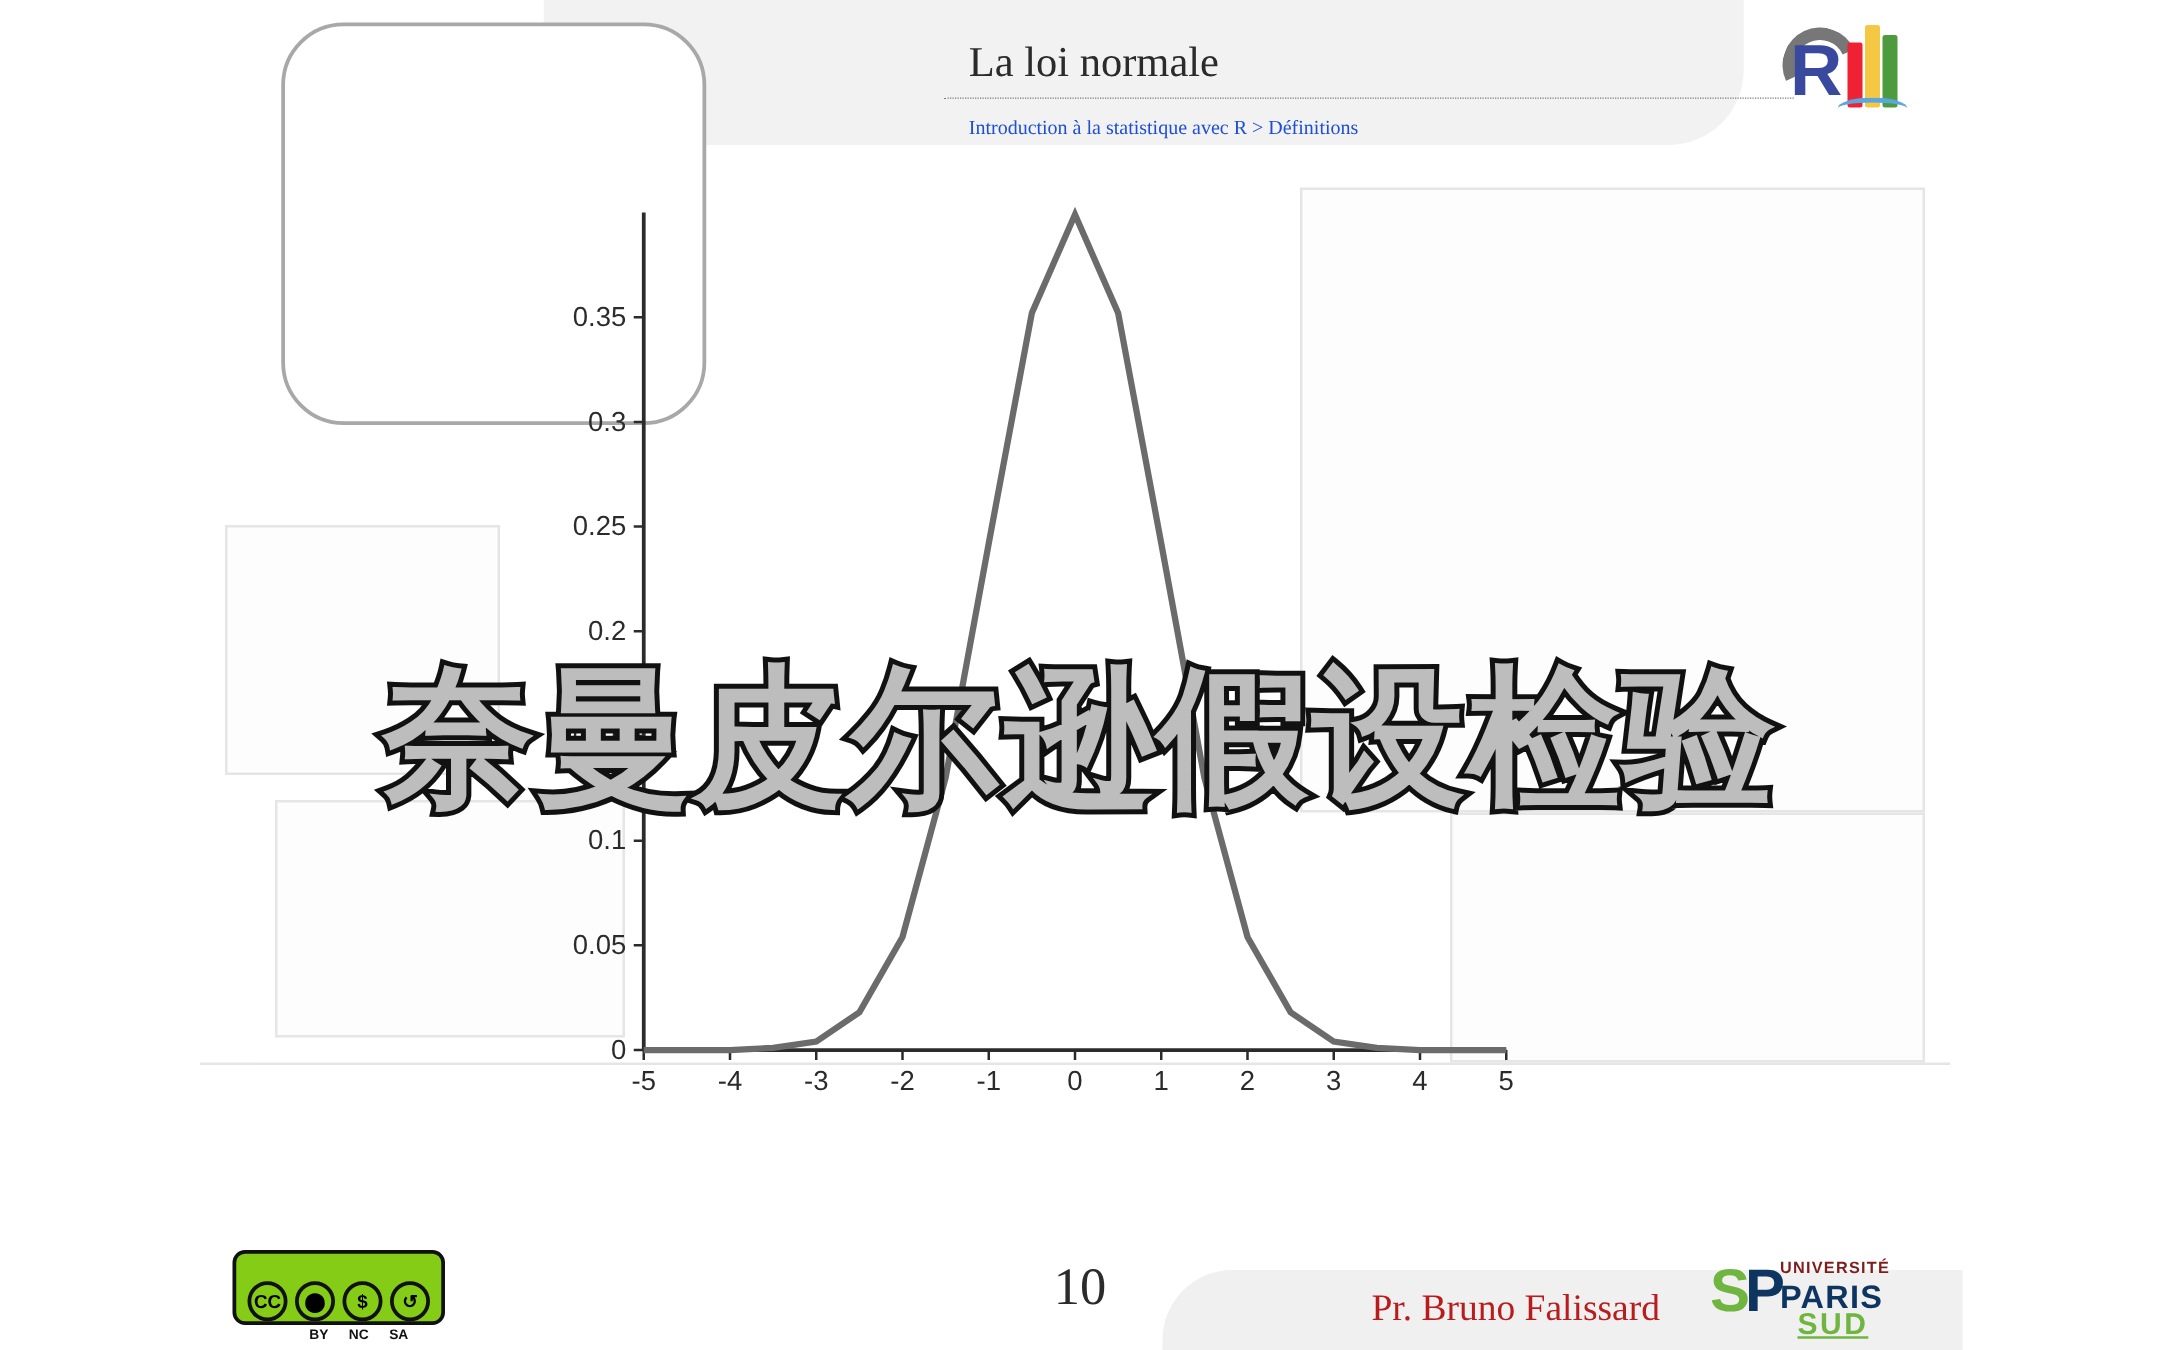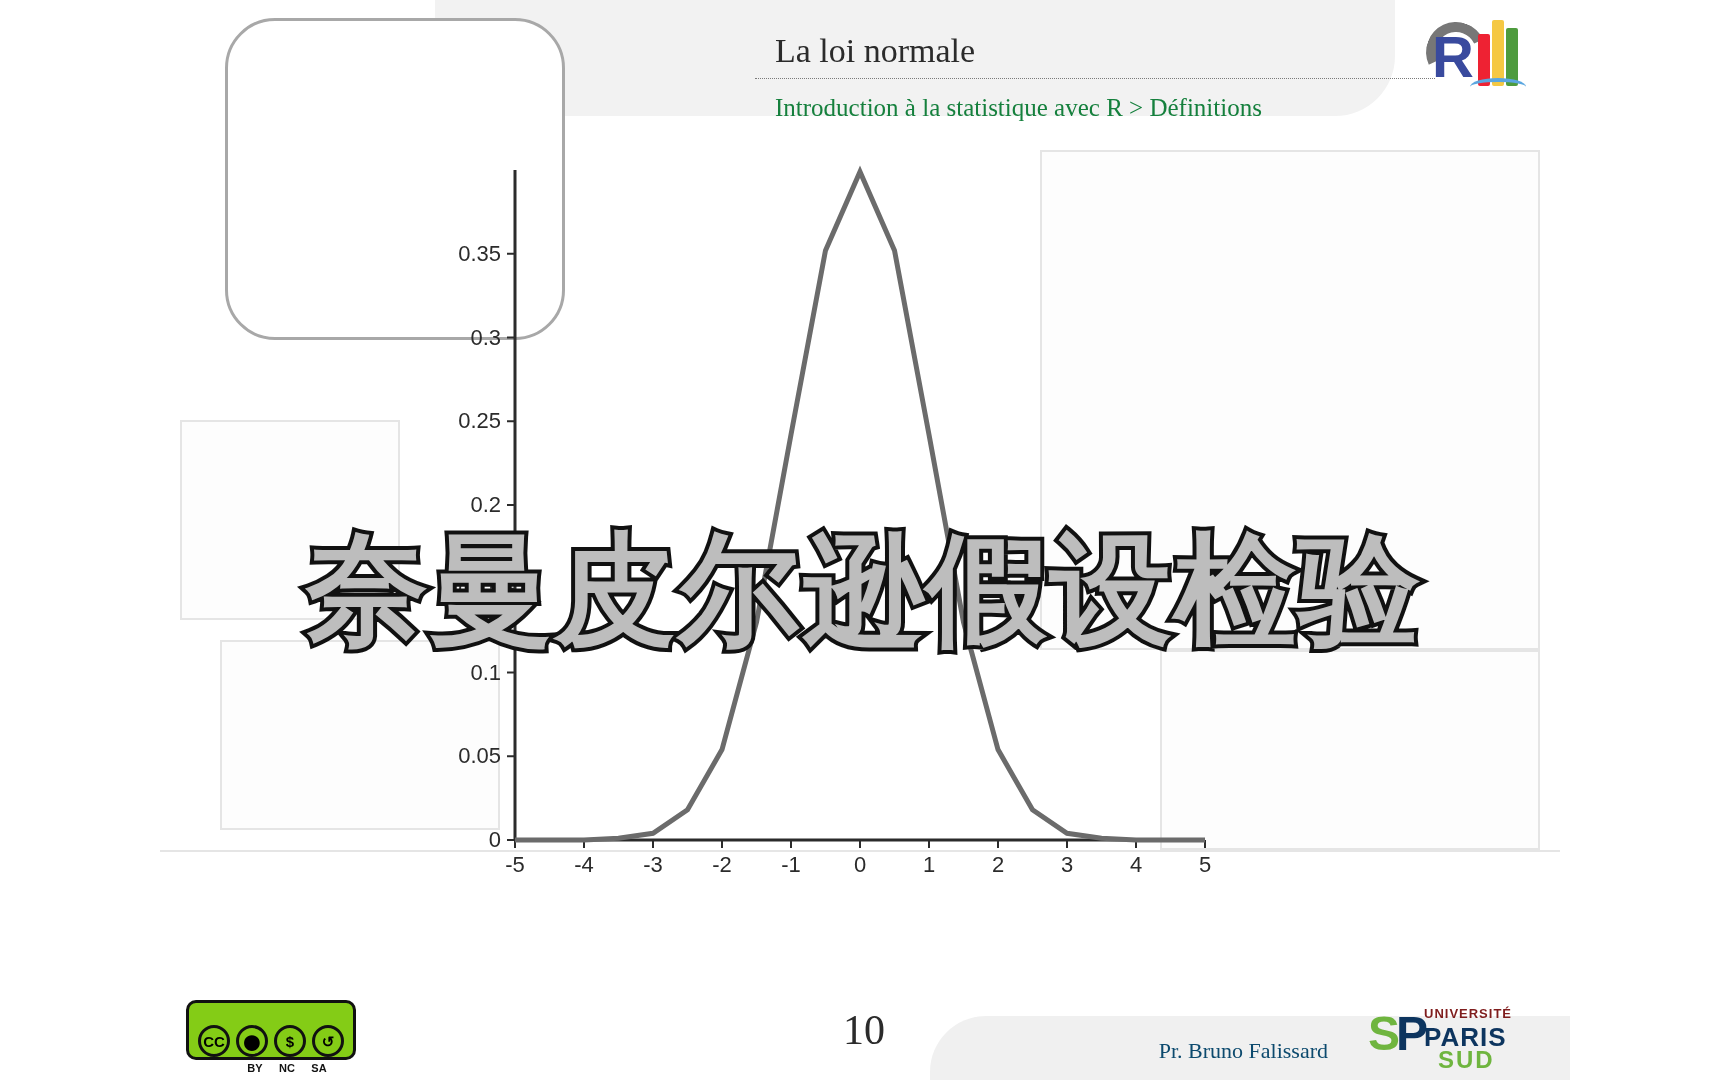--- a/index.html
+++ b/index.html
@@ -17,21 +17,21 @@
   .slide-title {
     position: absolute; left: 620px; top: 32px;
     font-size: 34px; color: #2b2b2b;
   }
   .title-rule {
     position: absolute; left: 600px; top: 78px; width: 680px; height: 0;
     border-top: 1px dotted #7a7a7a;
   }
   .breadcrumb {
     position: absolute; left: 620px; top: 94px;
-    font-size: 25px; color: #15803d;
+    font-size: 16px; color: #1d4ed8;
   }
 
   
   .r-logo { position: absolute; right: 210px; top: 16px; width: 92px; height: 86px; }
   .r-logo .arch {
     position: absolute; left: 0; top: 6px; width: 60px; height: 60px;
     border: 10px solid #777; border-bottom-color: transparent; border-right-color: transparent;
     border-radius: 50%; transform: rotate(20deg);
   }
   .r-logo .r-text {
@@ -95,32 +95,32 @@
 
   .page-num {
     position: absolute; left: 50%; bottom: 26px; transform: translateX(-50%);
     font-size: 42px; color: #2b2b2b;
   }
   .footer-curve {
     position: absolute; right: 158px; bottom: 0; width: 640px; height: 64px;
     background: #f0f0f0; border-top-left-radius: 56px;
   }
   .author {
-    position: absolute; right: 400px; bottom: 16px; font-size: 22px; color: #0c4a6e;
+    position: absolute; right: 400px; bottom: 16px; font-size: 30px; color: #b91c1c;
   }
   .psud { position: absolute; right: 200px; bottom: 6px; width: 160px; height: 72px; }
   .psud .s {
     position: absolute; left: 0; top: 8px; font: 900 48px/1 Arial, sans-serif; color: #6fb53f;
   }
   .psud .p {
     position: absolute; left: 28px; top: 8px; font: 900 48px/1 Arial, sans-serif; color: #0d355f;
   }
   .psud .t1 { position: absolute; left: 56px; top: 4px; font: 700 13px Arial, sans-serif; color: #7f1d1d; letter-spacing: 1px; }
   .psud .t2 { position: absolute; left: 56px; top: 20px; font: 900 26px Arial, sans-serif; color: #0d355f; letter-spacing: 1px; }
-  .psud .t3 { position: absolute; left: 70px; top: 44px; font: 900 24px Arial, sans-serif; color: #6fb53f; letter-spacing: 2px; }
+  .psud .t3 { position: absolute; left: 70px; top: 44px; font: 900 24px Arial, sans-serif; color: #6fb53f; letter-spacing: 2px; text-decoration: underline; }
 </style>
 </head>
 <body>
 
 <div class="stage">
 
   <div class="bg-art">
     <div class="bg-box" style="left:20px; top:270px; width:220px; height:200px;"></div>
     <div class="bg-box" style="left:60px; top:490px; width:280px; height:190px;"></div>
     <div class="bg-box" style="left:880px; top:0; width:500px; height:500px;"></div>

